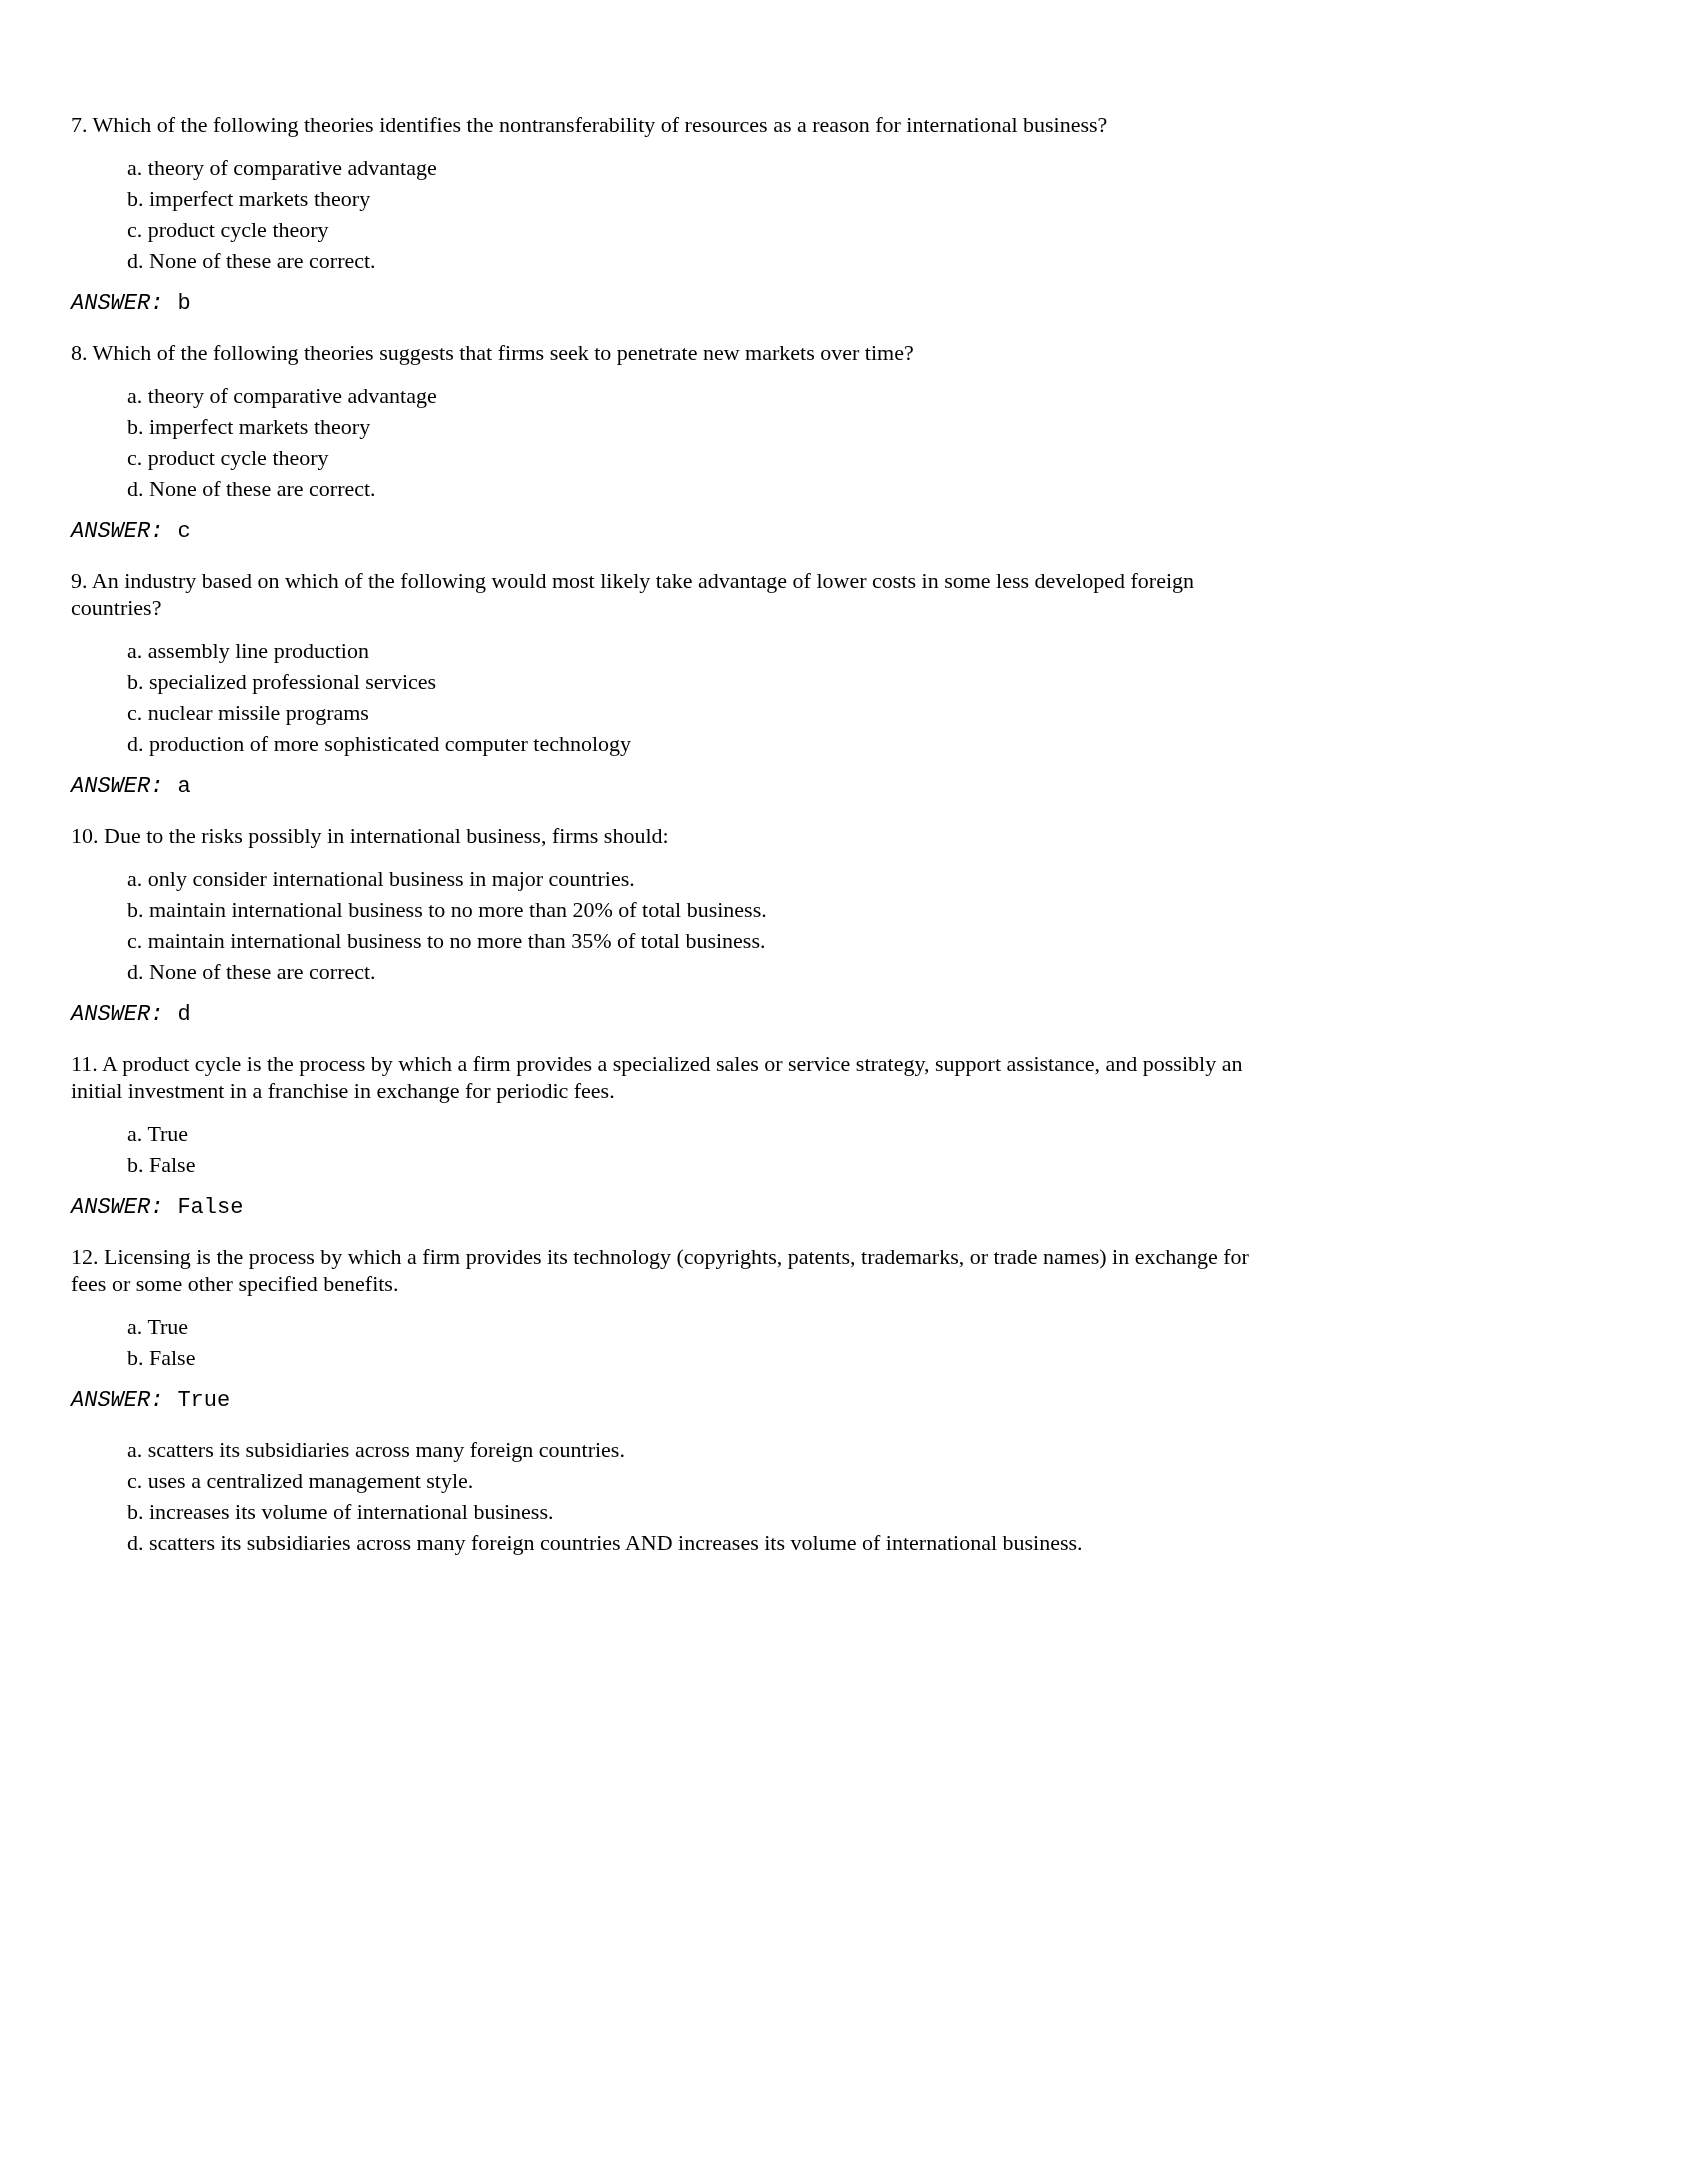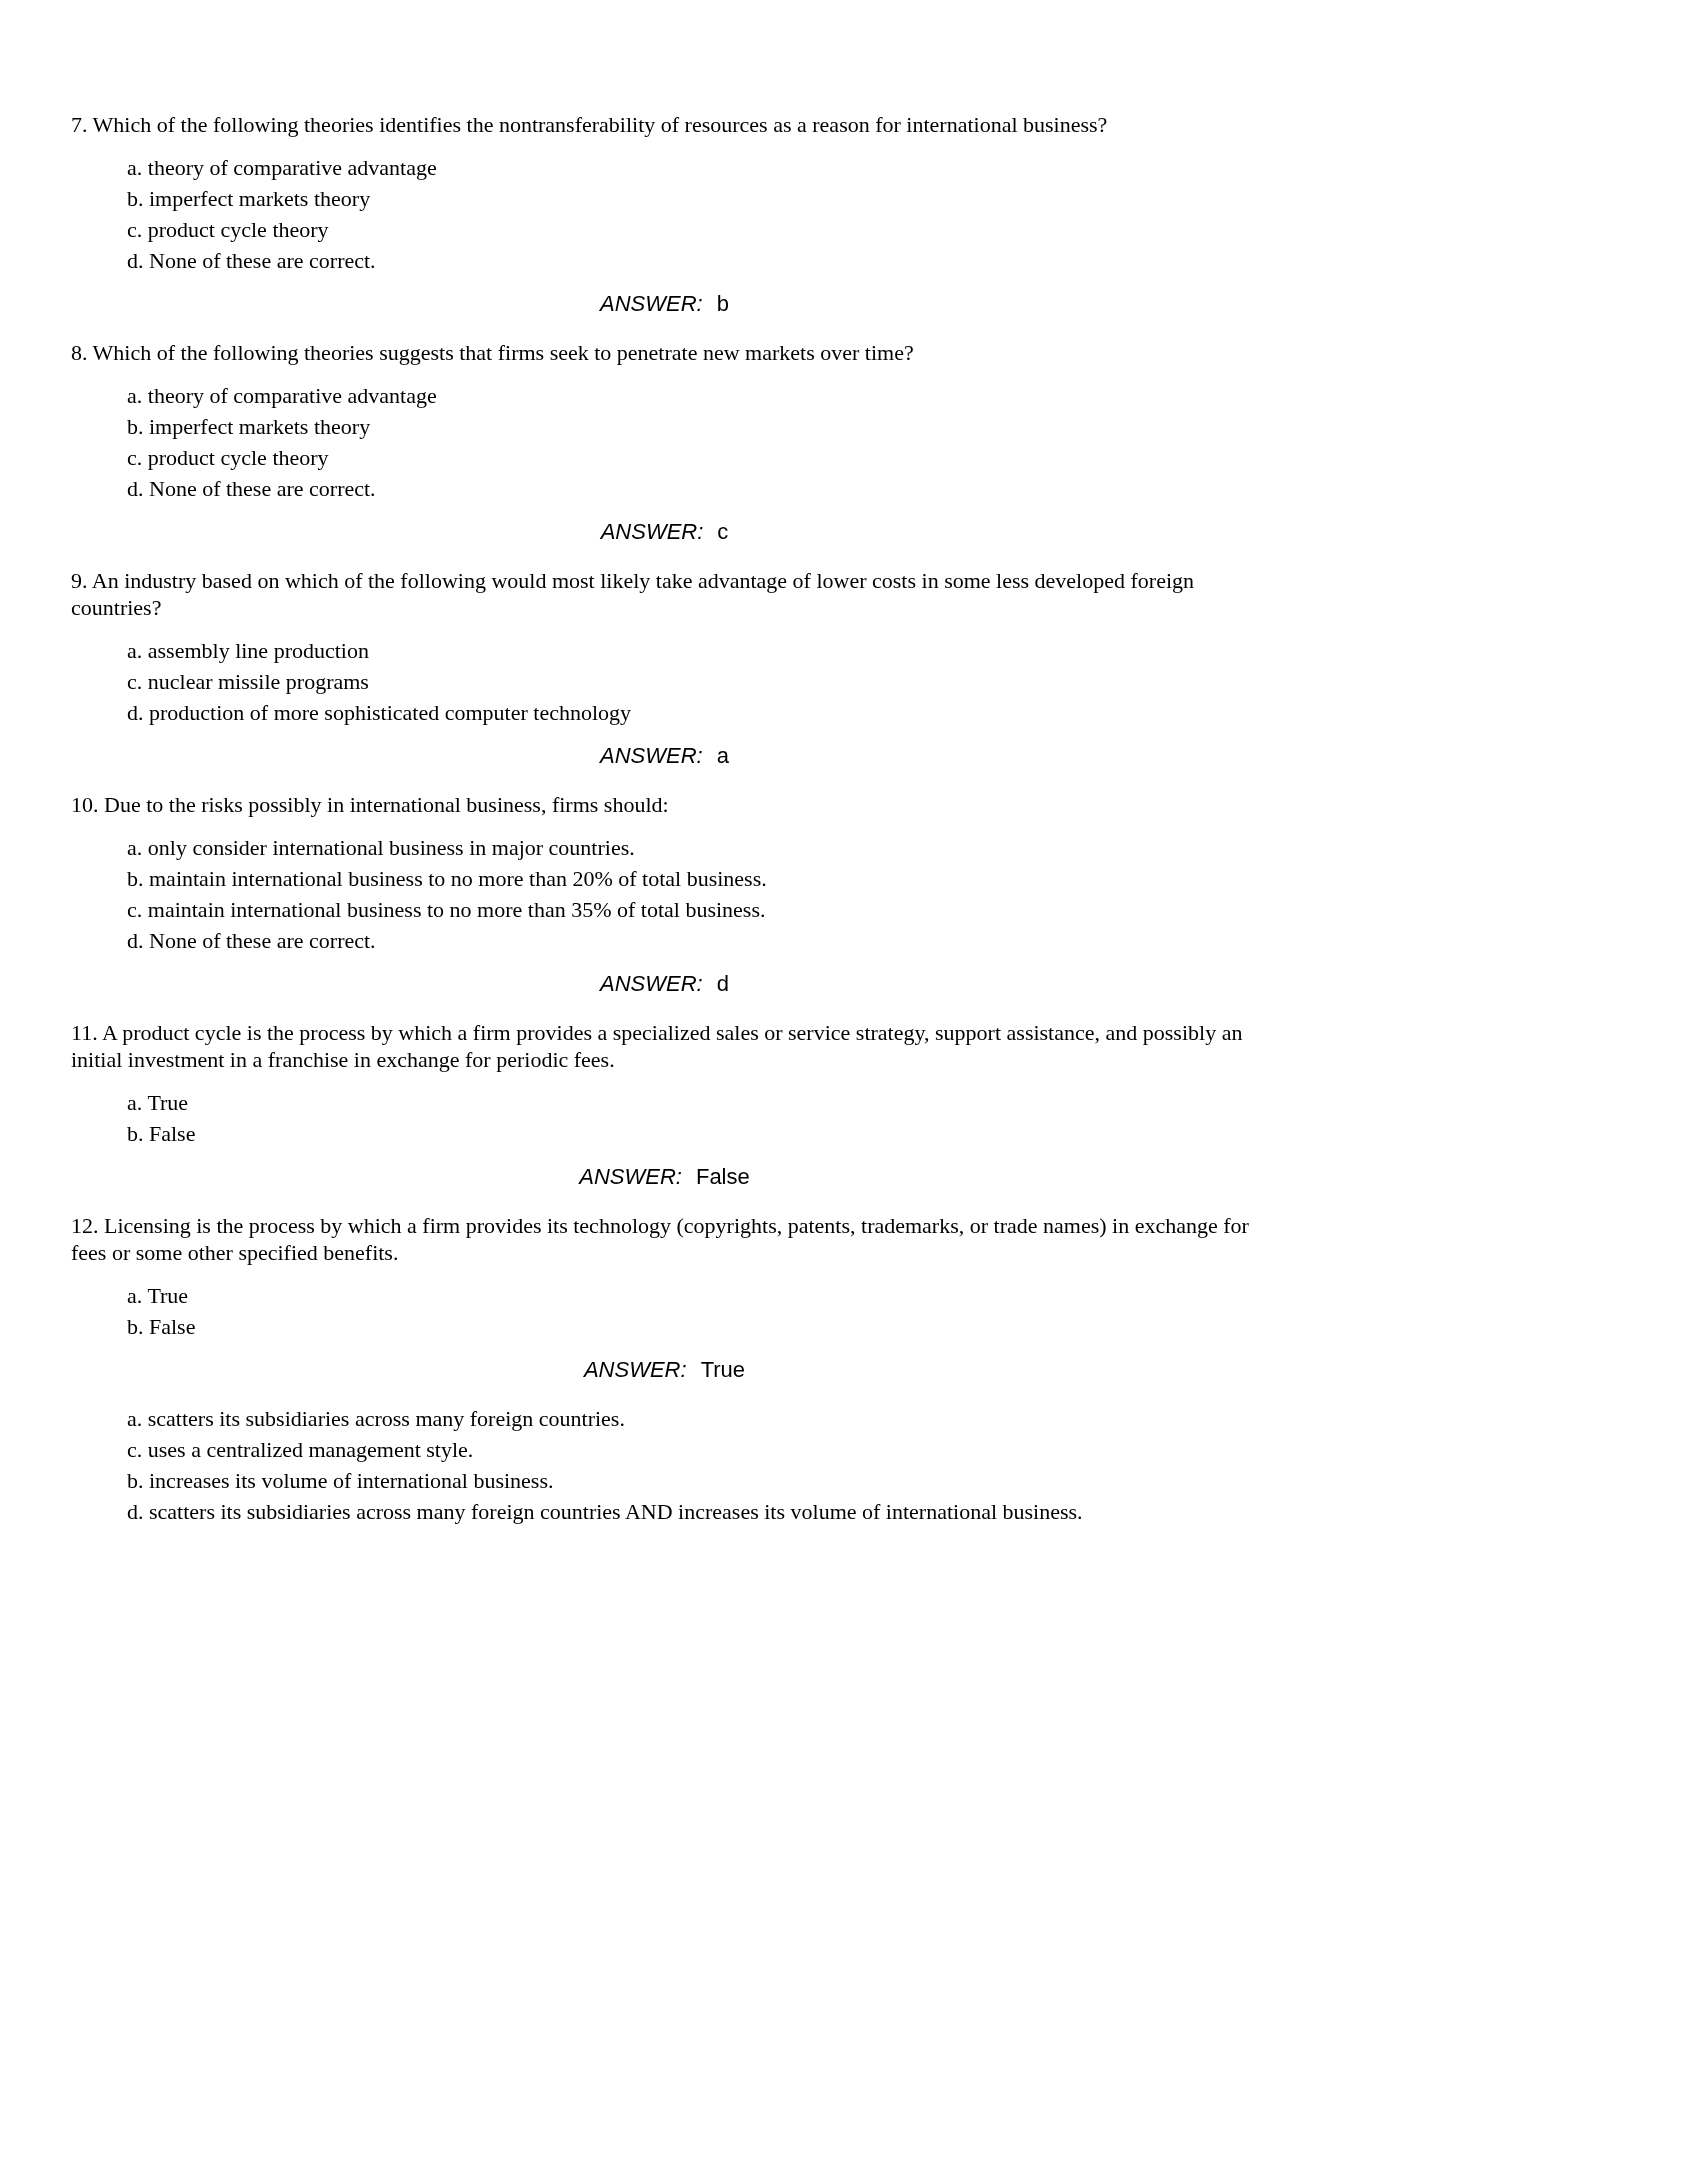--- a/index.html
+++ b/index.html
@@ -34,25 +34,24 @@
     margin: 16px;
     padding: 0 0 0 40px;
   }
   .options li {
     font-family: "Liberation Serif", serif;
     font-size: 22px;
     line-height: 27px;
     margin: 0 0 4px 0;
   }
   .answer-line {
-    font-family: Liberation Sans, sans-serif;
+    font-family: Liberation Mono, monospace;
     font-size: 22px;
     line-height: 28px;
     margin: 3px 0 0 0;
-    text-align: center;
   }
   .answer-label {
     font-style: italic;
   }
   .answer-value {
     font-style: normal;
     margin-left: 14px;
   }
 </style>
 </head>
@@ -82,20 +81,21 @@
           <li><span>d.</span> <span>None of these are correct.</span></li>
         </ul>
     <p class="answer-line"><span class="answer-label">ANSWER:</span><span class="answer-value">c</span></p>
   </article>
 
   <article class="question">
     <p class="q-text"><span>9.</span> <span>An industry based on which of the following would most likely take advantage of lower costs in some less developed foreign countries?</span></p>
     <ul class="options">
 
     <li><span>a.</span> <span>assembly line production</span></li>
+          <li><span>b.</span> <span>specialized professional services</span></li>
           <li><span>c.</span> <span>nuclear missile programs</span></li>
           <li><span>d.</span> <span>production of more sophisticated computer technology</span></li>
         </ul>
     <p class="answer-line"><span class="answer-label">ANSWER:</span><span class="answer-value">a</span></p>
   </article>
 
   <article class="question">
     <p class="q-text"><span>10.</span> <span>Due to the risks possibly in international business, firms should:</span></p>
     <ul class="options">
 

